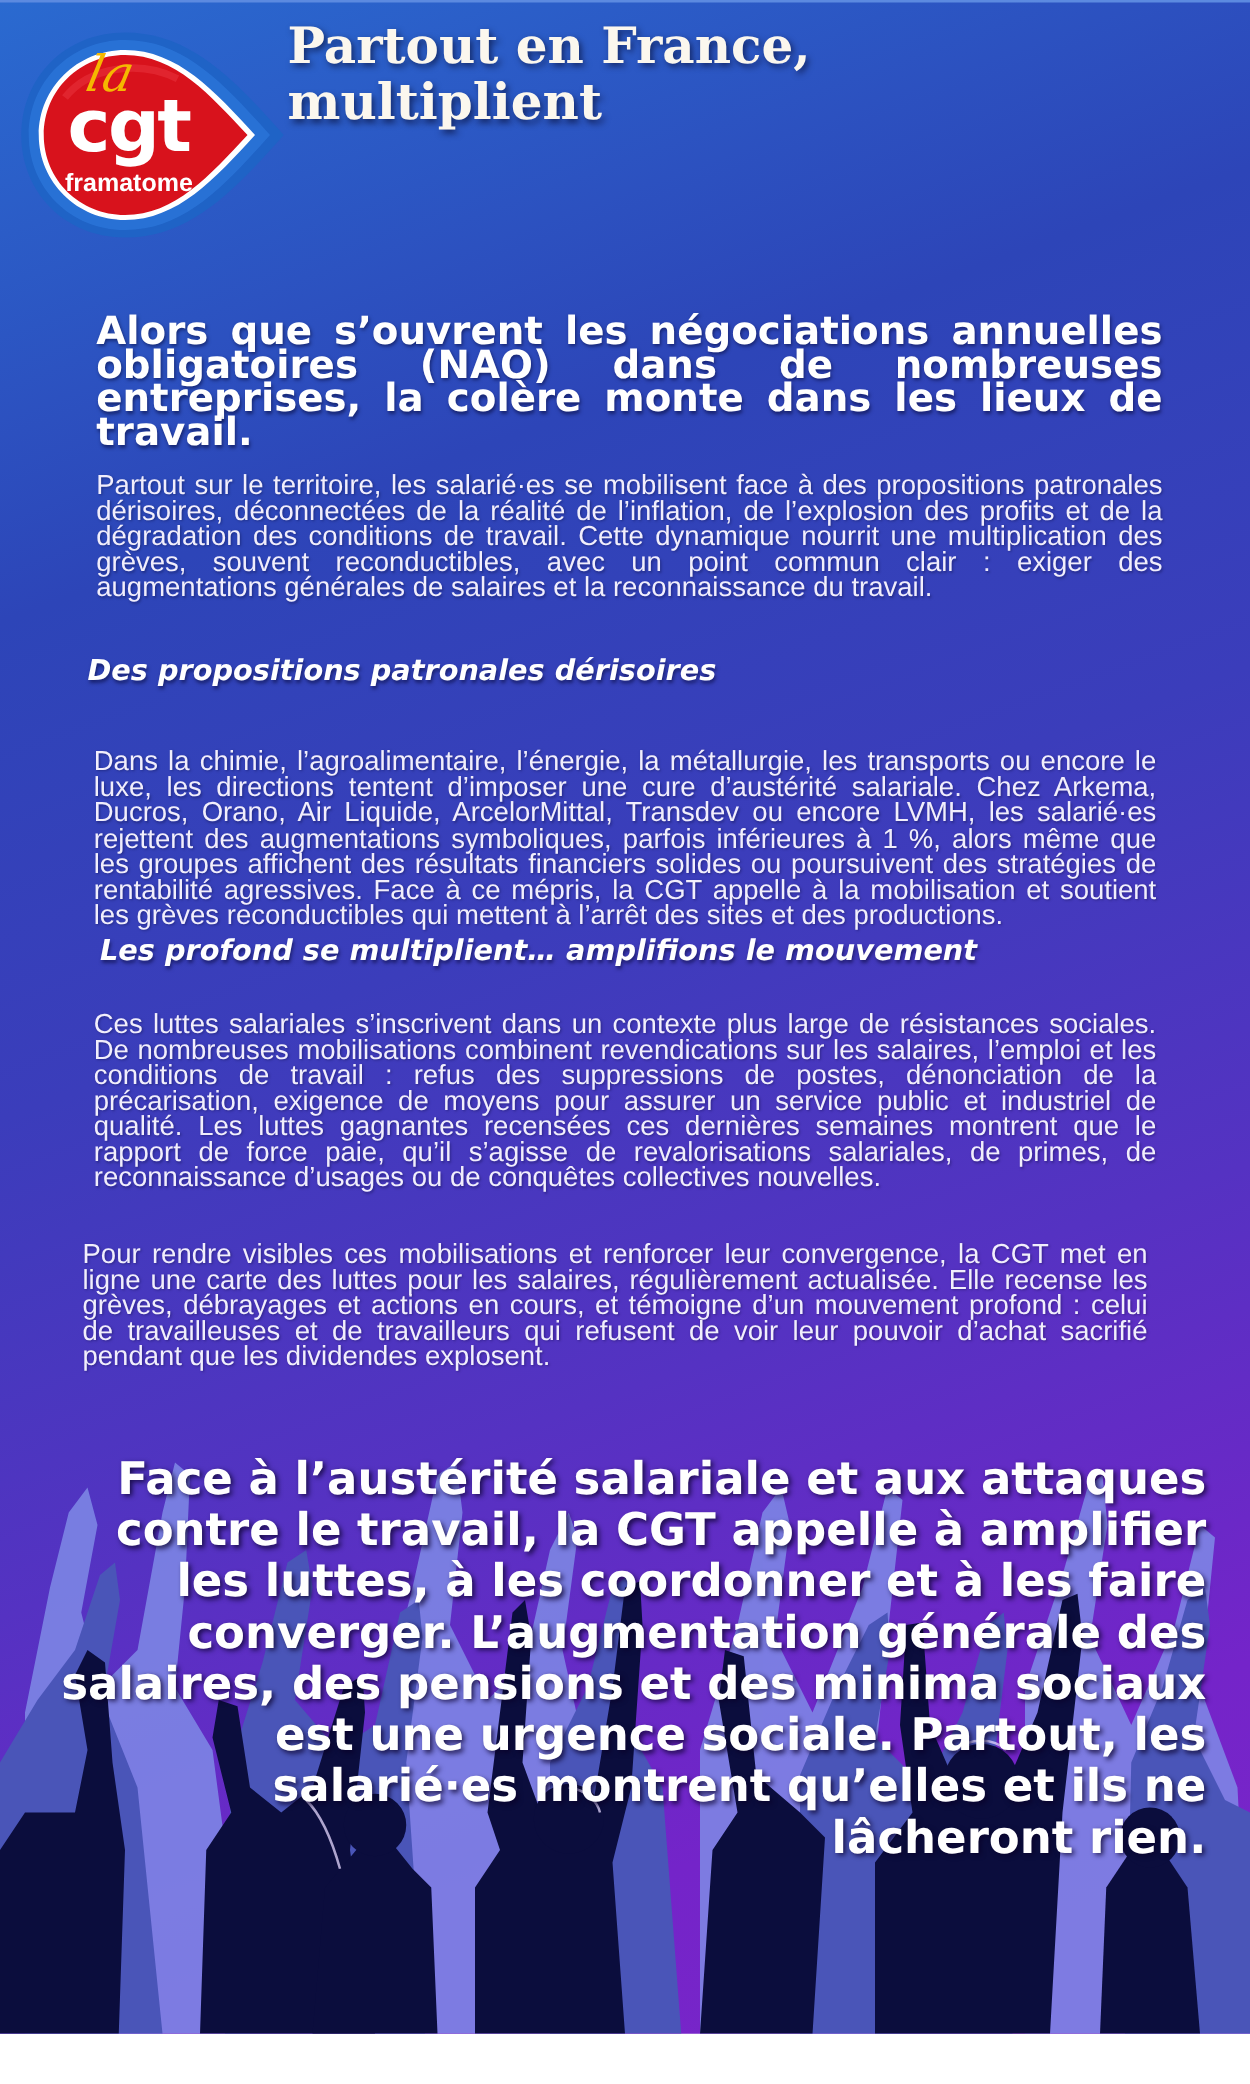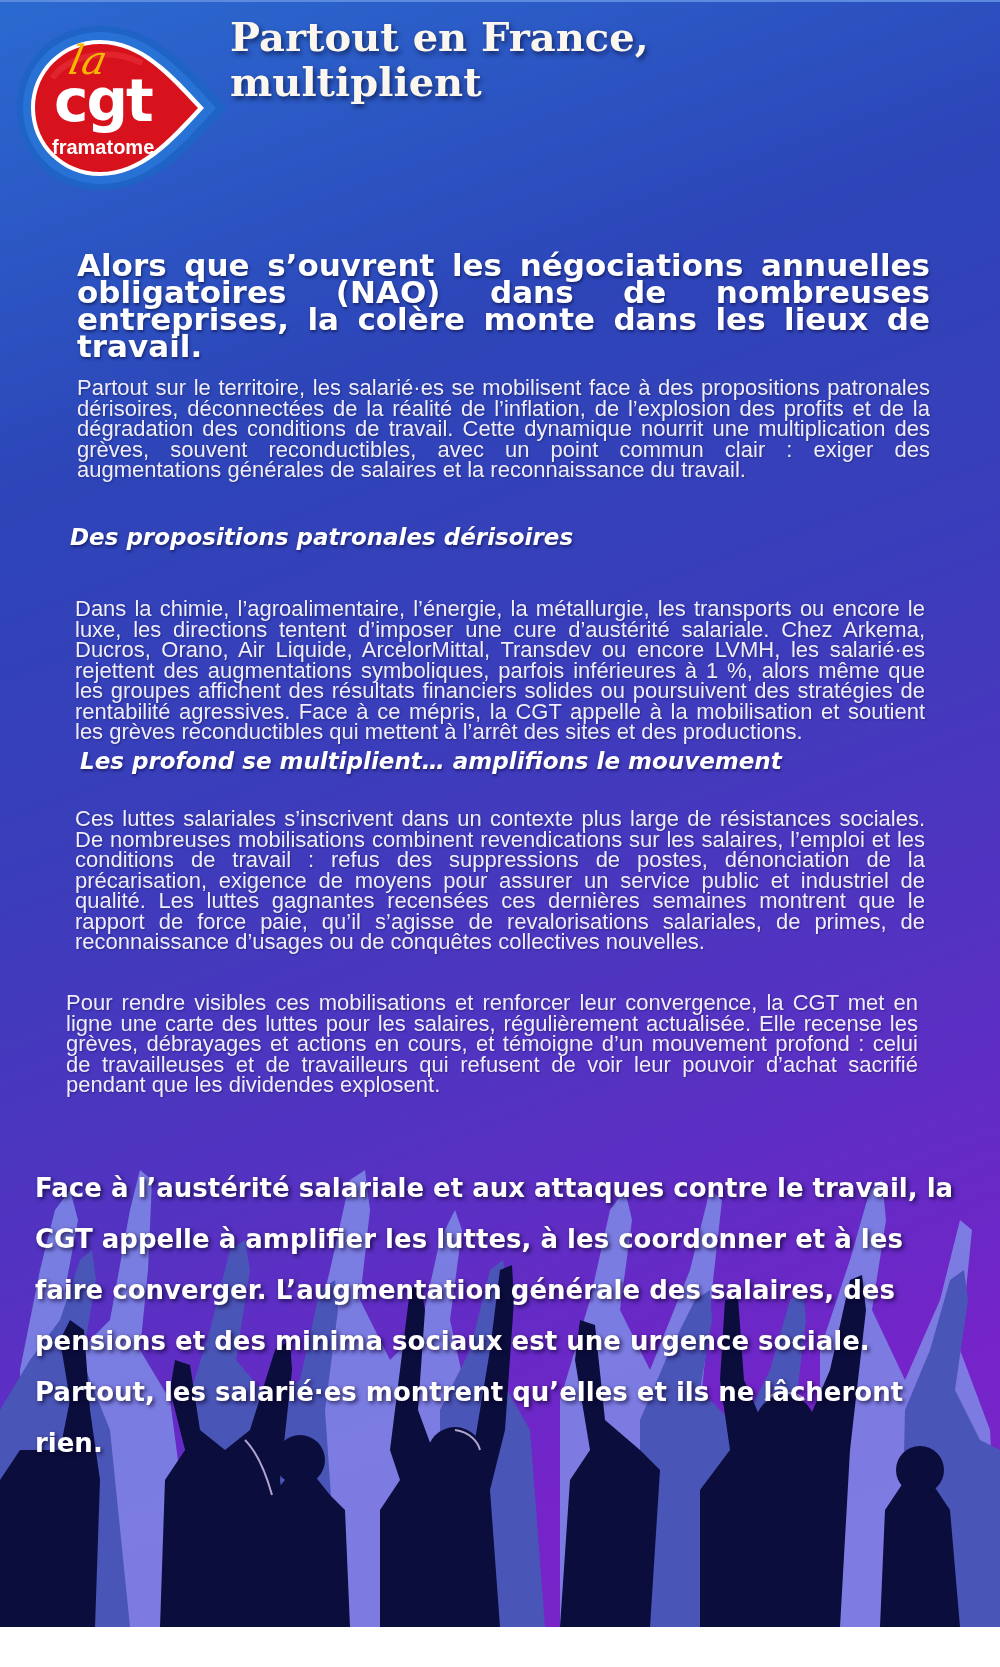--- a/index.html
+++ b/index.html
@@ -52,22 +52,22 @@
   }
   .h2a { left: 70px; top: 524px; }
   .h2b { left: 80px; top: 748px; }
 
   
   .crowd { position: absolute; left: 0; top: 1150px; width: 1000px; height: 477px; }
   .crowd svg { width: 100%; height: 100%; }
 
   .closing {
     position: absolute; left: 35px; top: 1163px; width: 930px;
-    text-align: left; color: #ffffff; font-weight: bold;
-    font-size: 26px; line-height: 51px;
+    text-align: right; color: #ffffff; font-weight: bold;
+    font-size: 36px; line-height: 41px;
     text-shadow: 2px 2px 4px rgba(10,0,40,0.75);
   }
 </style>
 </head>
 <body>
 
 <div class="poster">
   <div class="top-edge"></div>
 
   <div class="logo">

